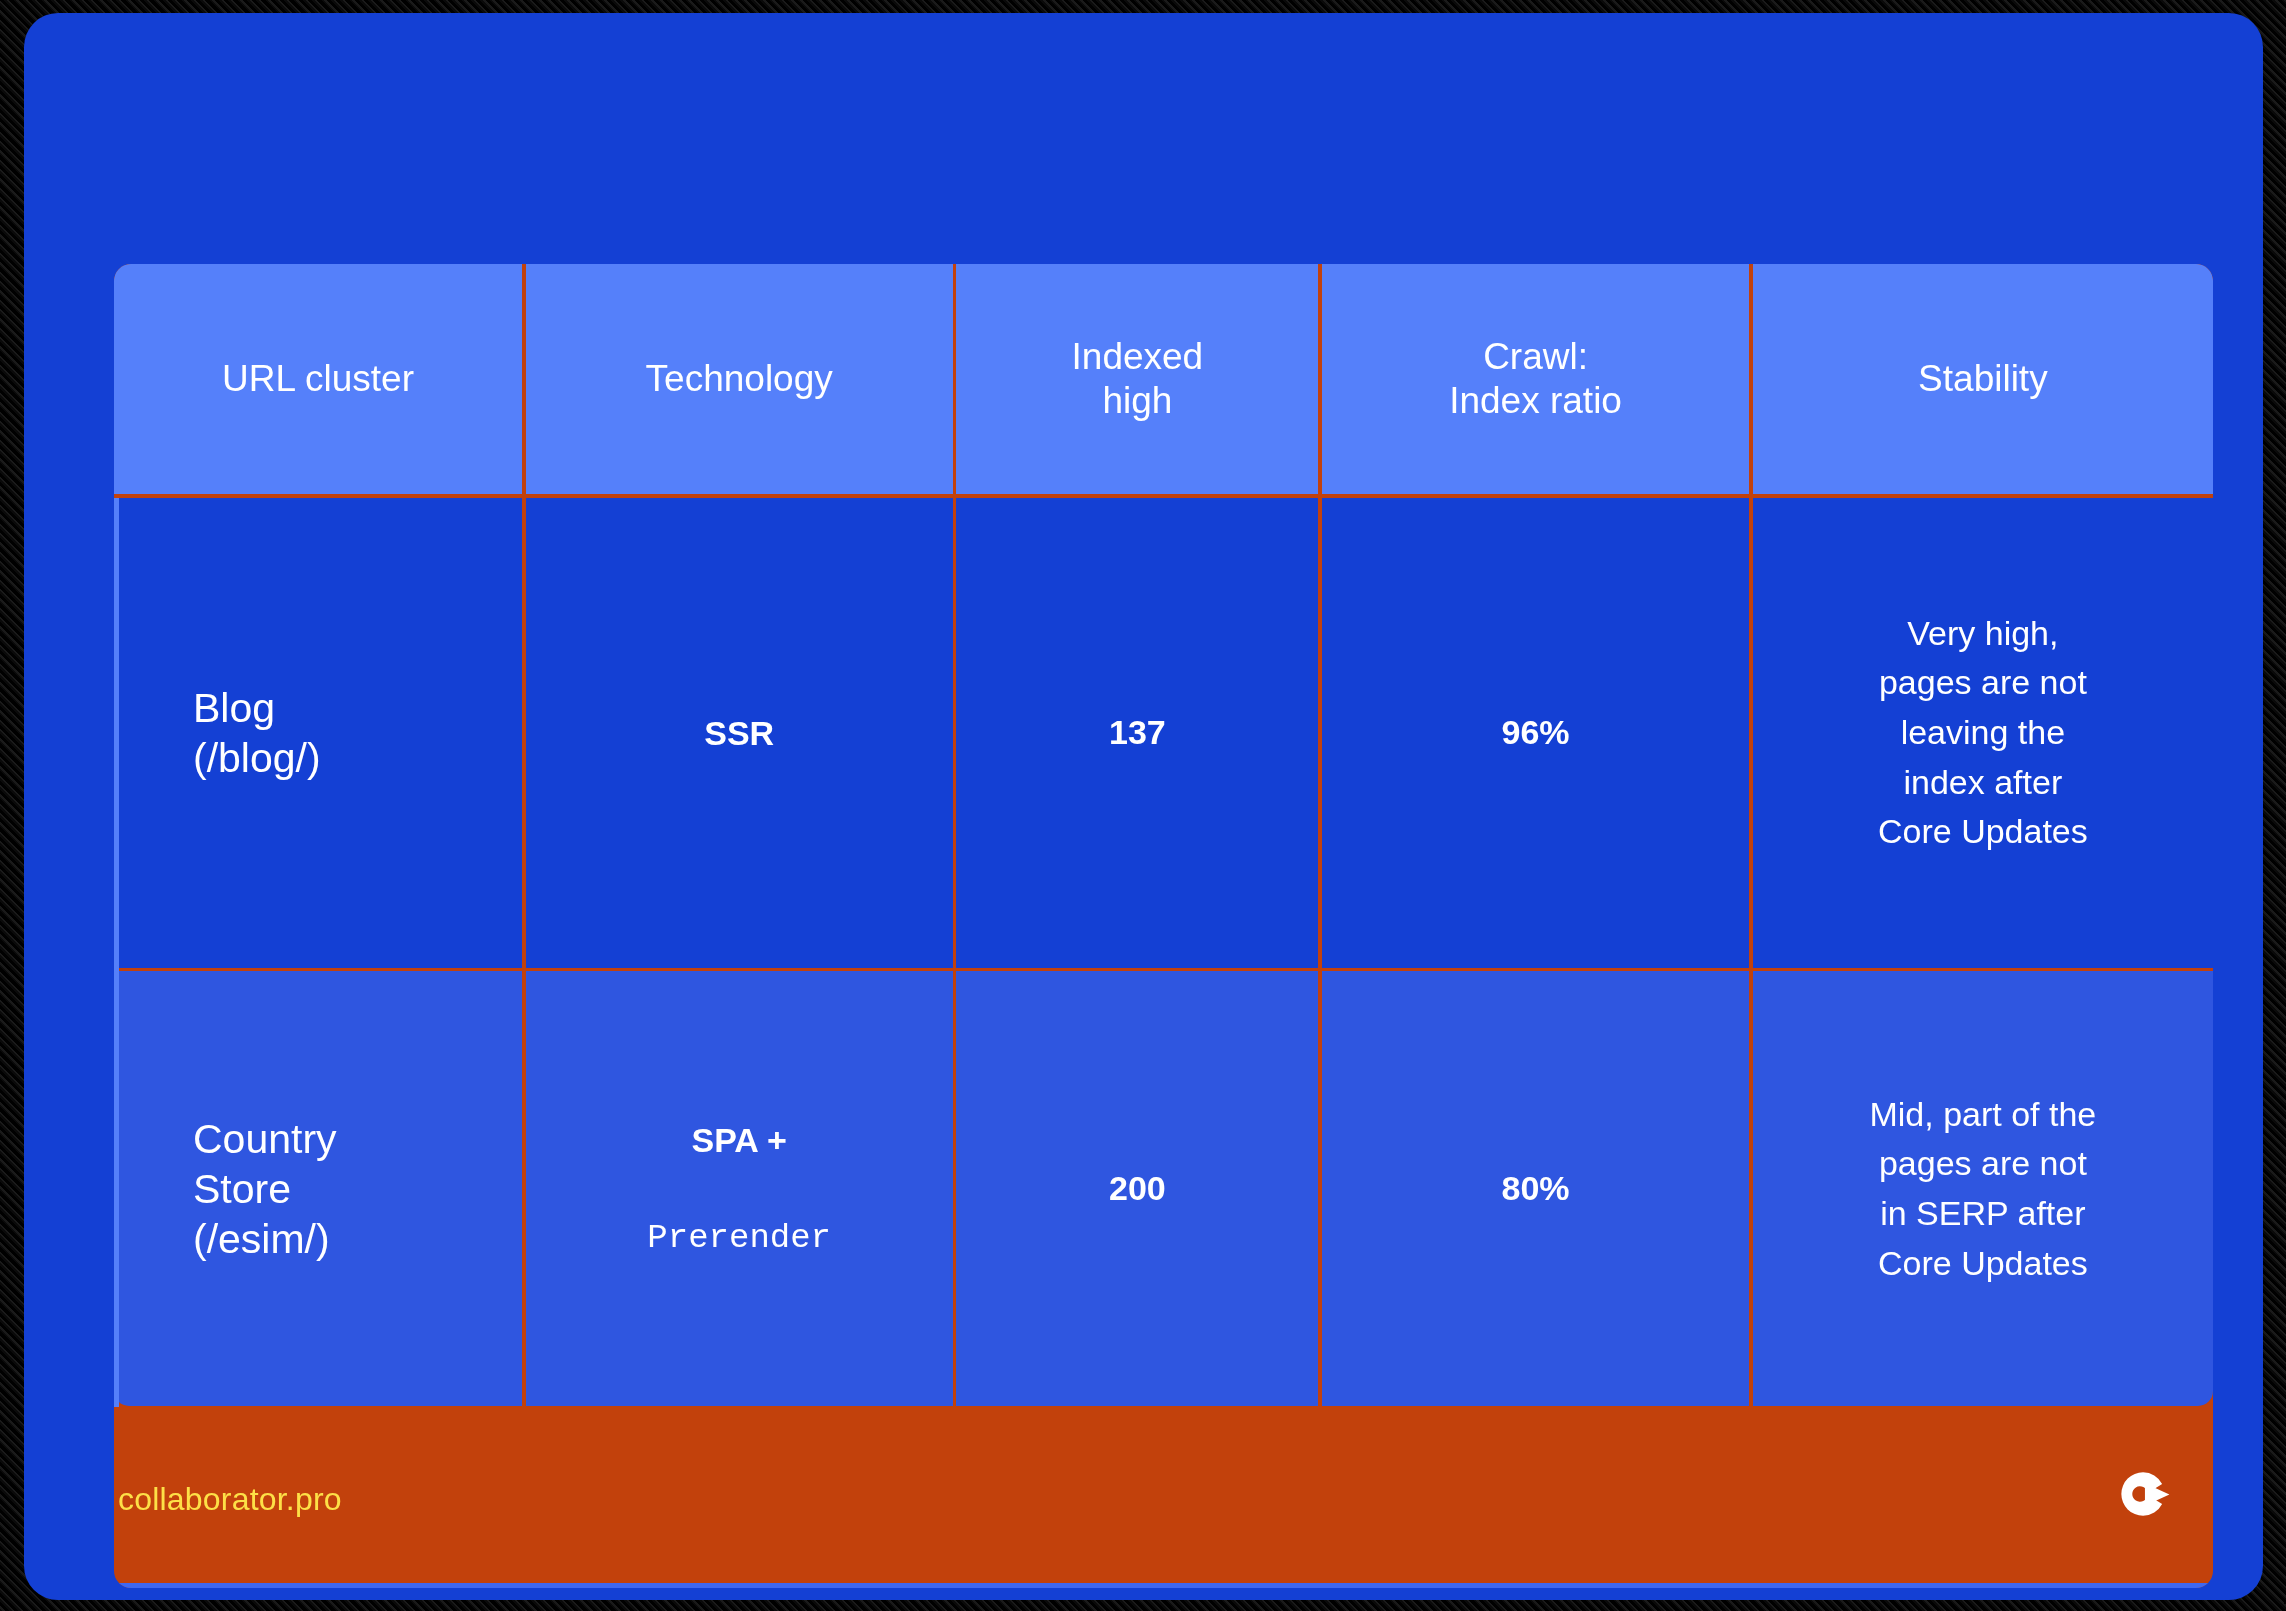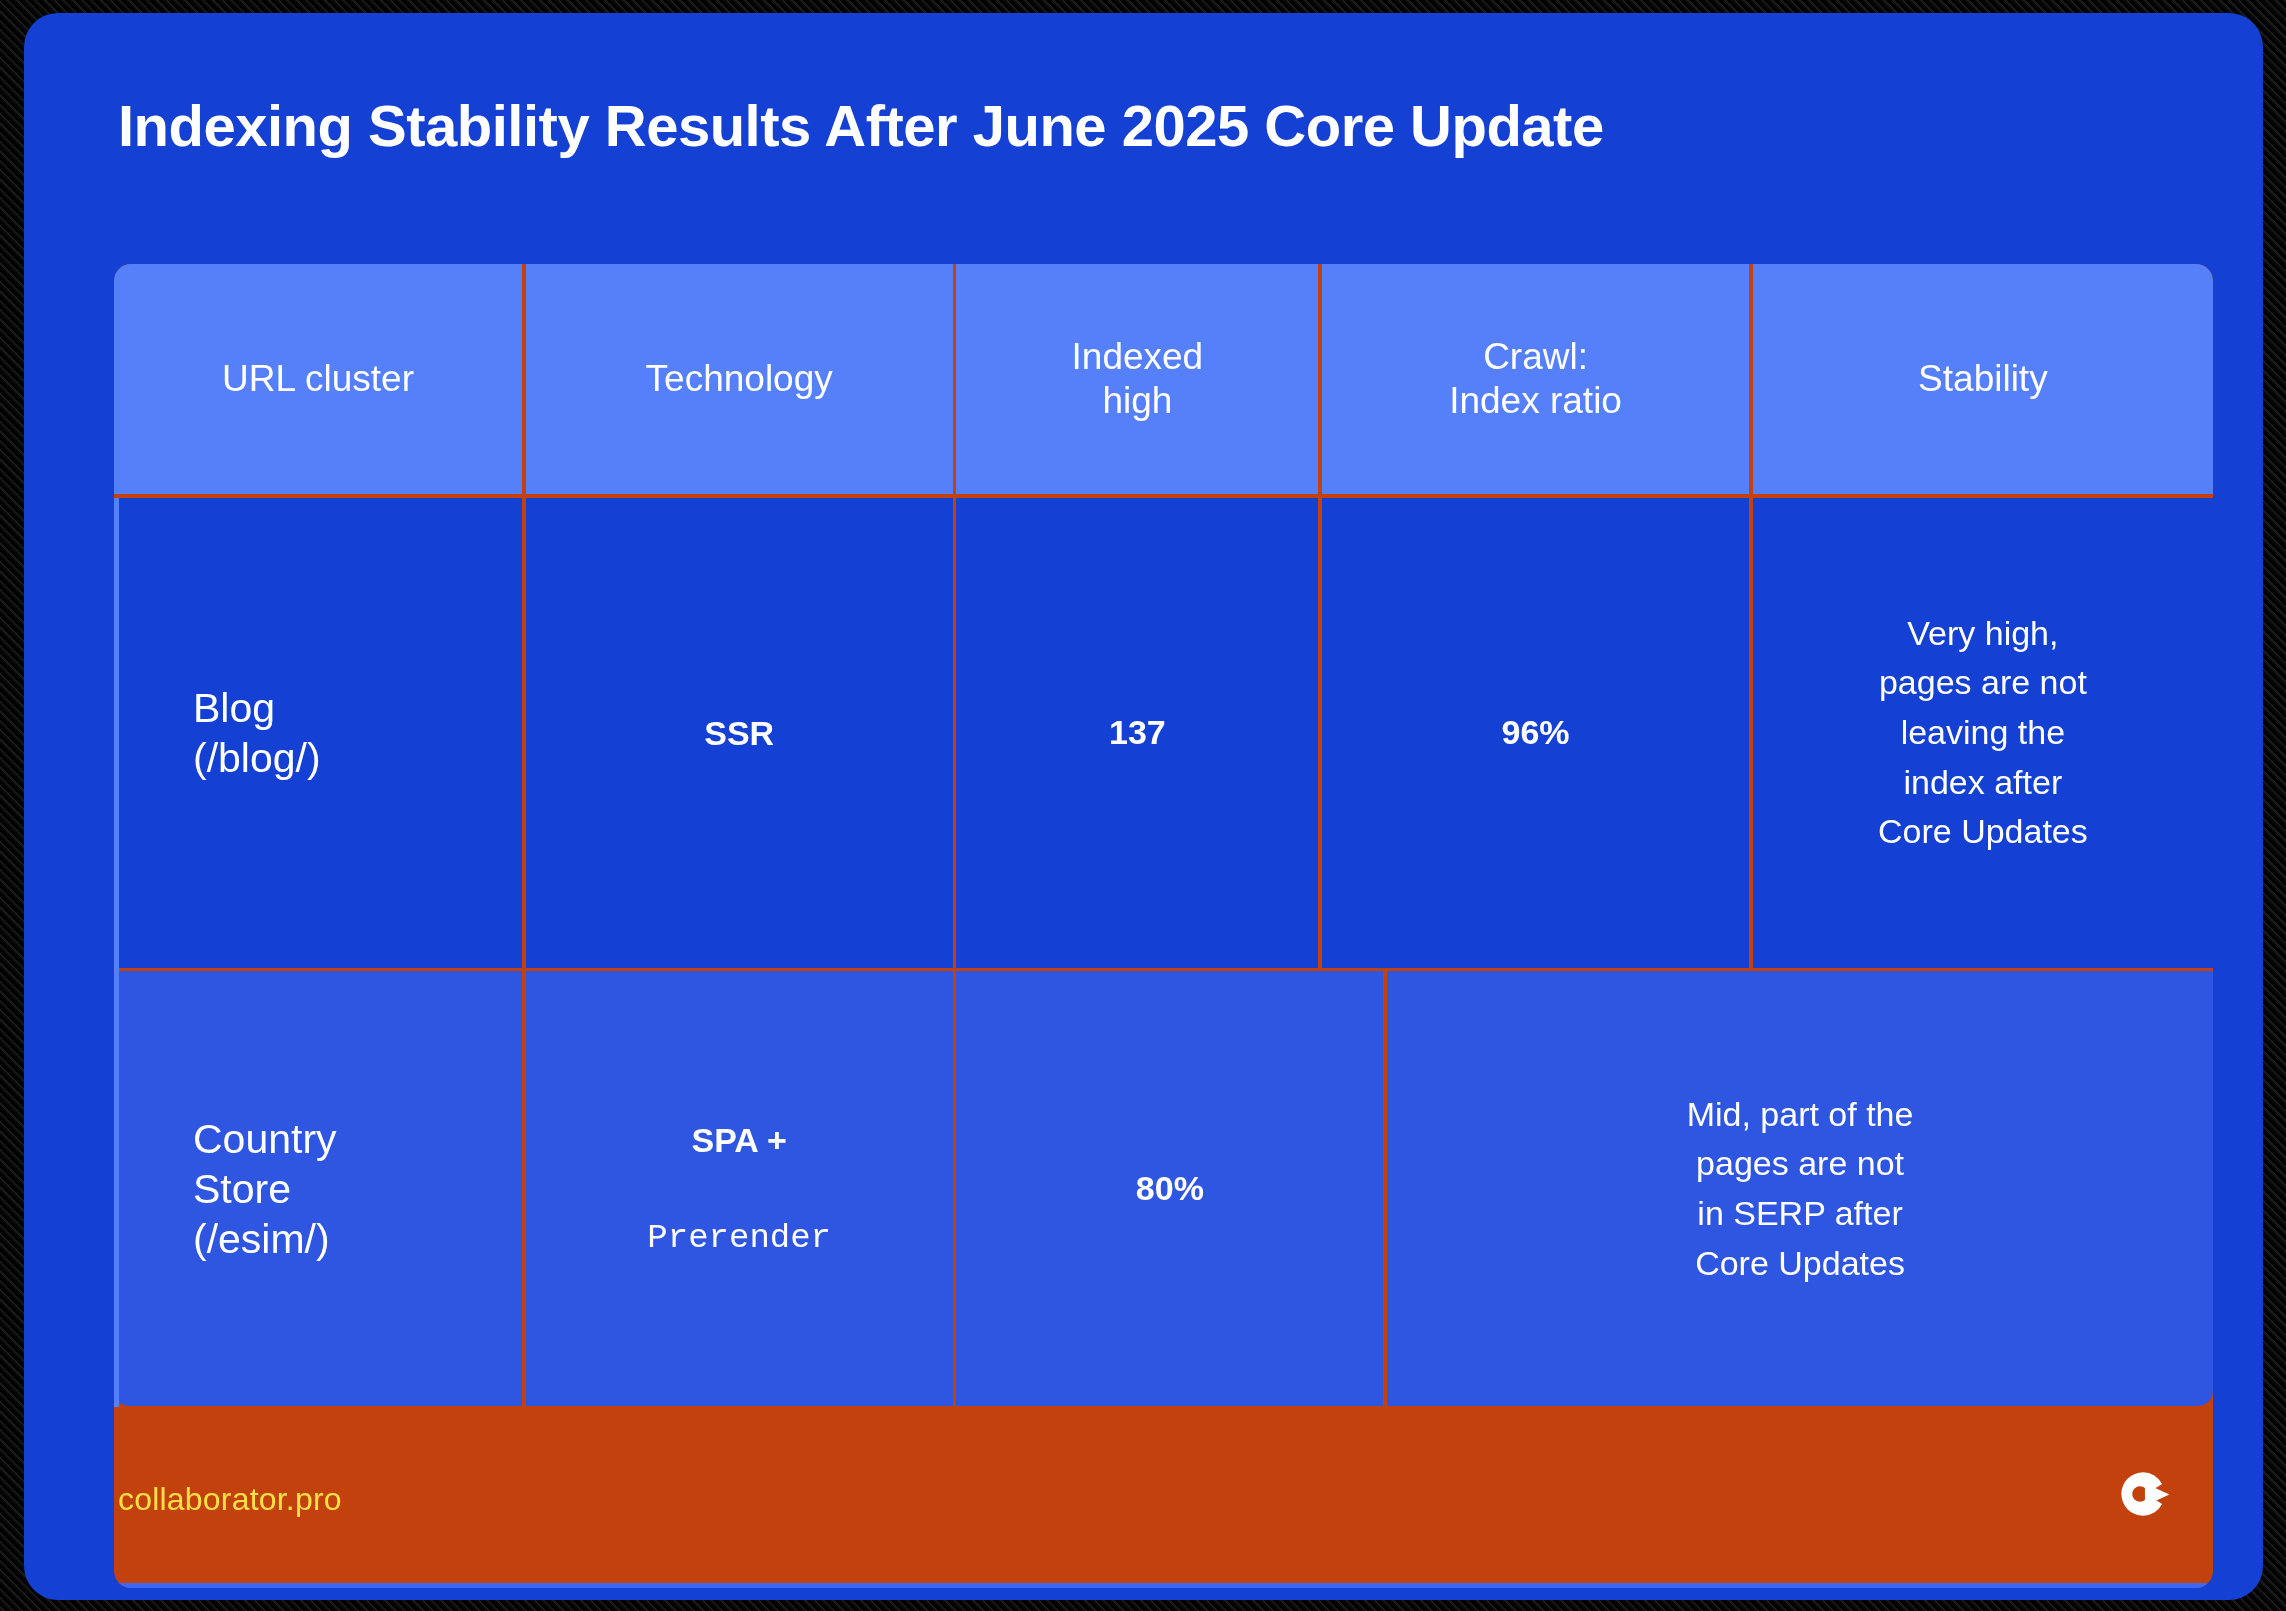--- a/index.html
+++ b/index.html
@@ -168,21 +168,20 @@
     height: 58px;
   }
 </style>
 </head>
 <body>
 
 <div class="frame"></div>
 
 <div class="card">
 
-  <div class="title">Indexing Stability Results After June 2025 Core Update</div>
 
   <div class="table">
 
     <div class="row head-row">
       <div class="cell c1">URL cluster</div>
       <div class="cell c2">Technology</div>
       <div class="cell c3">Indexed
 high</div>
       <div class="cell c4">Crawl:
 Index ratio</div>
@@ -211,20 +210,21 @@
     <div class="row body-row-2">
       <div class="cell c1 cluster">Country
 Store
 (/esim/)</div>
       <div class="cell c2 tech">
         <span>
           <span class="b">SPA +</span>
           <span class="n">Prerender</span>
         </span>
       </div>
+      <div class="cell c3 num">200</div>
       <div class="cell c4 ratio">80%</div>
       <div class="cell c5">
         <span class="stability">Mid, part of the
 pages are not
 in SERP after
 Core Updates</span>
       </div>
     </div>
 
   </div>

